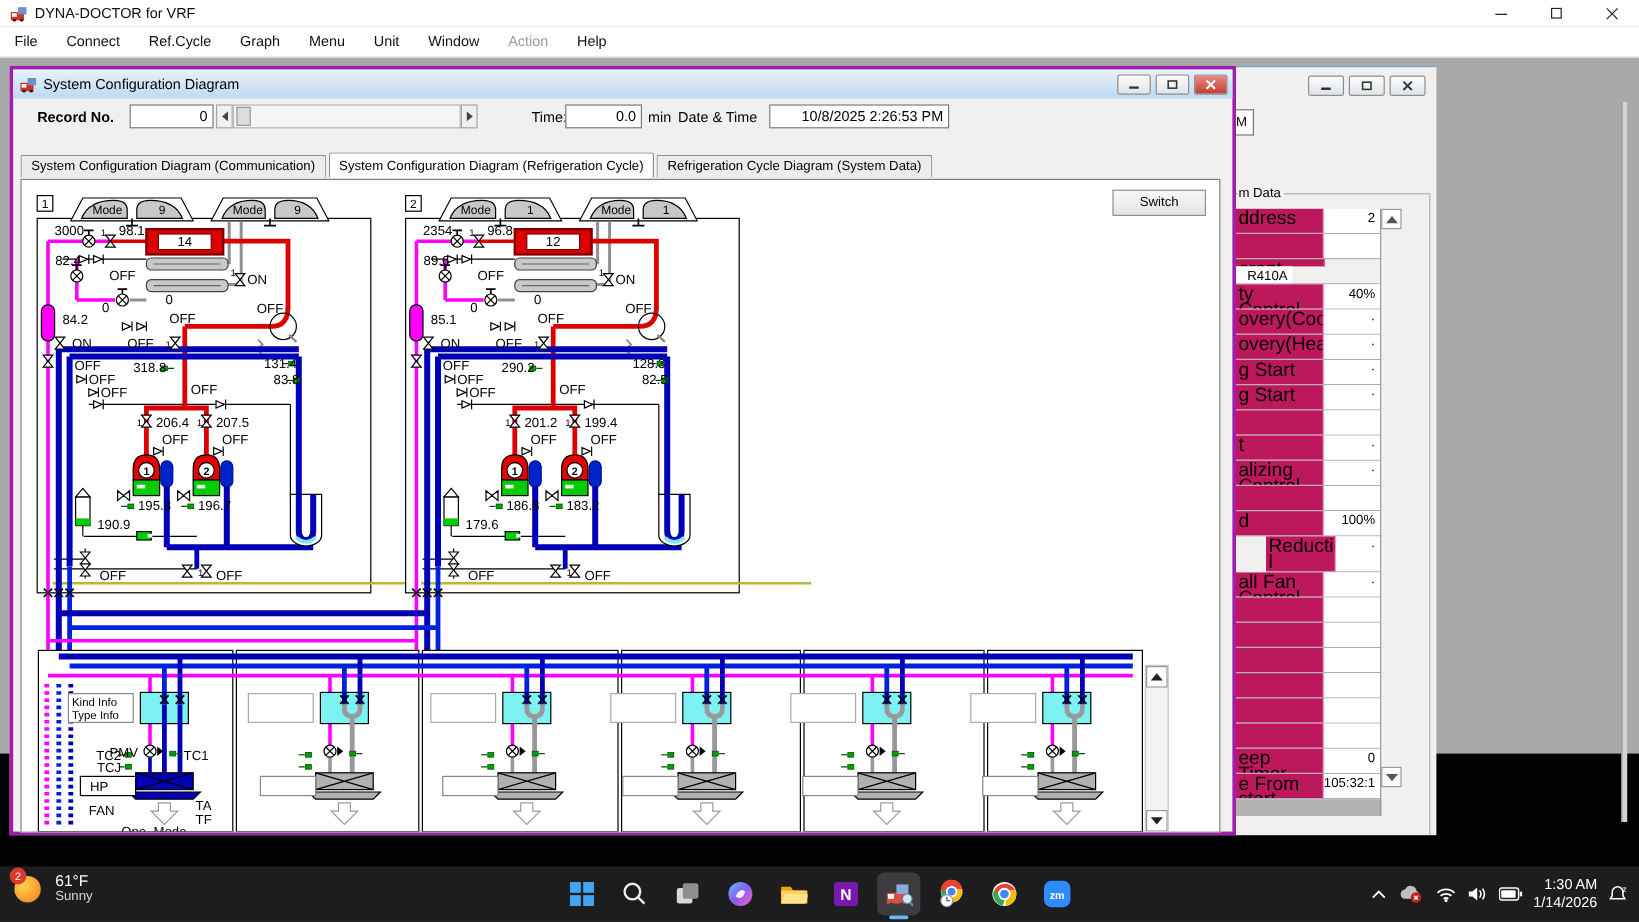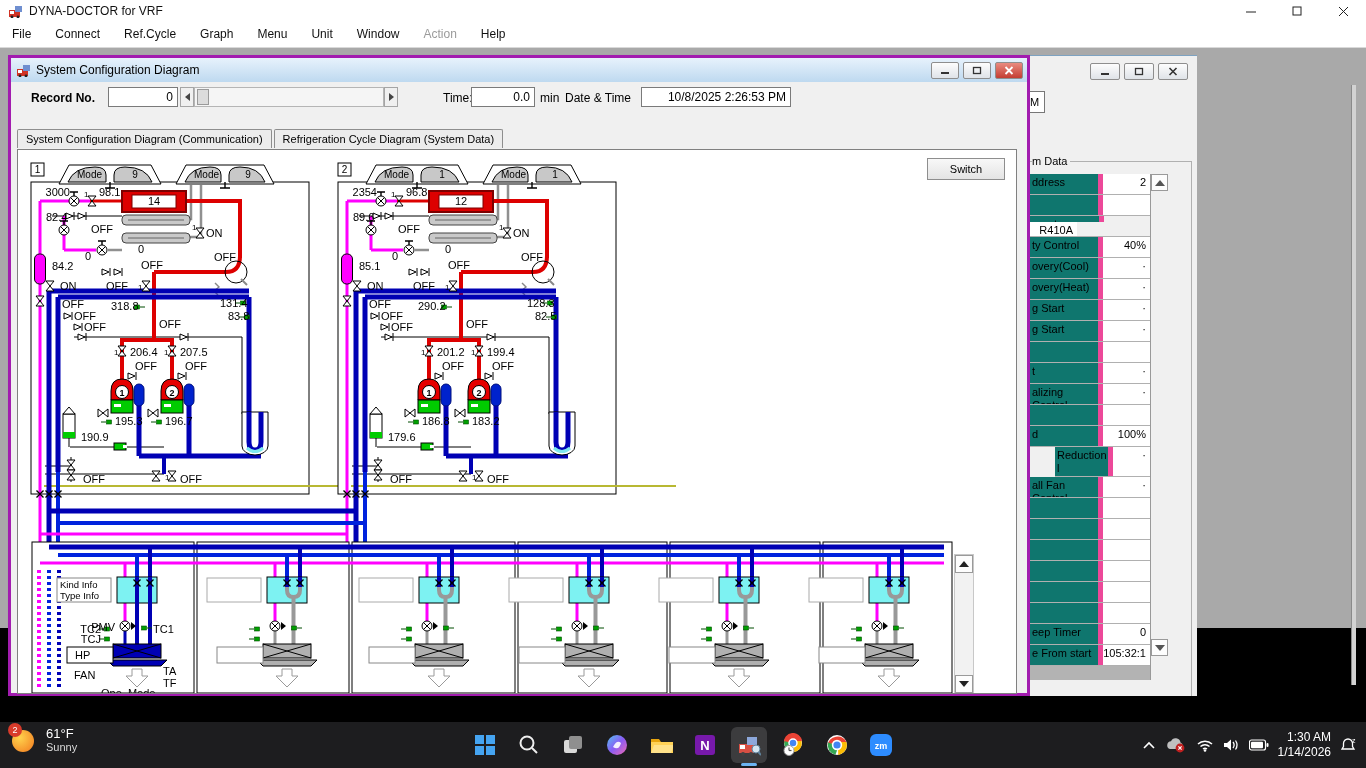--- a/index.html
+++ b/index.html
@@ -53,22 +53,22 @@
   
   .side{position:absolute;left:1030px;top:55px;width:167px;height:641px;background:#f0f0f0;overflow:hidden;
     border-top:1px solid #7da2c1;box-sizing:border-box;}
   .side .cbtn{position:absolute;}
   .mfrag{position:absolute;left:0;top:35px;width:15px;height:22px;background:#fff;border:1px solid #777;
     border-left:none;font-size:11px;display:flex;align-items:center;box-sizing:border-box;}
   .grp-label{position:absolute;left:2px;top:99px;font-size:11px;color:#000;background:#f0f0f0;z-index:2;padding-right:3px;}
   .grp-box{position:absolute;left:-2px;top:105px;width:164px;height:555px;border:1px solid #b0b0b0;box-sizing:border-box;}
   .sp-table{position:absolute;left:0;top:118px;width:121px;border-right:1px solid #999;box-sizing:border-box;}
   .sp-row{display:flex;border-bottom:1px solid #b0b0b0;}
-  .sp-row .l{width:74px;background:#0f766e;font-size:11px;padding:2px 2px 0 2px;box-sizing:border-box;
-    border-right:5px solid #ec4899;white-space:pre-line;line-height:13px;overflow:hidden;}
+  .sp-row .l{width:74px;background:#be185d;font-size:16px;padding:2px 2px 0 2px;box-sizing:border-box;
+    border-right:1px solid #ec4899;white-space:pre-line;line-height:13px;overflow:hidden;}
   .sp-row .v{width:47px;background:#fff;font-size:11px;text-align:right;padding:2px 4px 0 0;box-sizing:border-box;}
   .sp-footer{width:121px;height:14px;background:#b3b3b3;border-right:1px solid #999;box-sizing:border-box;}
   .sp-sb{position:absolute;left:121px;top:118px;width:17px;background:#f0f0f0;}
   .sp-sb .btn{width:17px;height:17px;background:#fdfdfd;border:1px solid #9a9a9a;box-sizing:border-box;
     display:flex;align-items:center;justify-content:center;}
   .right-strip{position:absolute;left:1351px;top:85px;width:4px;height:600px;background:#d2d2d2;border-left:1px solid #8a8a8a;}
   
   .statusbar{position:absolute;left:0;top:698px;width:1366px;height:24px;background:#f0f0f0;
     font-size:12px;color:#000;display:flex;align-items:center;border-top:1px solid #dcdcdc;box-sizing:border-box;}
   .statusbar .lf{margin-left:5px;}
@@ -182,20 +182,21 @@
         </span>
       <span class="lbl" style="left:432px">Time:</span>
       <span class="tb" style="left:460px;width:64px">0.0</span>
       <span class="lbl" style="left:529px">min</span>
       <span class="lbl" style="left:554px">Date &amp; Time</span>
       <span class="tb" style="left:630px;width:150px">10/8/2025 2:26:53 PM</span>
     </div>
 
     <div class="tabs">
         <div class="tab">System Configuration Diagram (Communication)</div>
+        <div class="tab active">System Configuration Diagram (Refrigeration Cycle)</div>
         <div class="tab">Refrigeration Cycle Diagram (System Data)</div>
       </div>
 
     <div class="content">
       <svg id="diagram" width="1000" height="545" viewBox="14 146 1000 545">
           <g>
             <rect x="27" y="178" width="278" height="312" fill="#fff" stroke="#000"></rect>
             <rect x="27" y="159" width="13" height="13" fill="#fff" stroke="#000"></rect>
             <text x="33.5" y="169" font-size="10" text-anchor="middle" fill="#000" font-weight="400">1</text>
             <path d="M55,180 L65,161 H147 L157,180 Z" fill="#fff" stroke="#000"></path>

